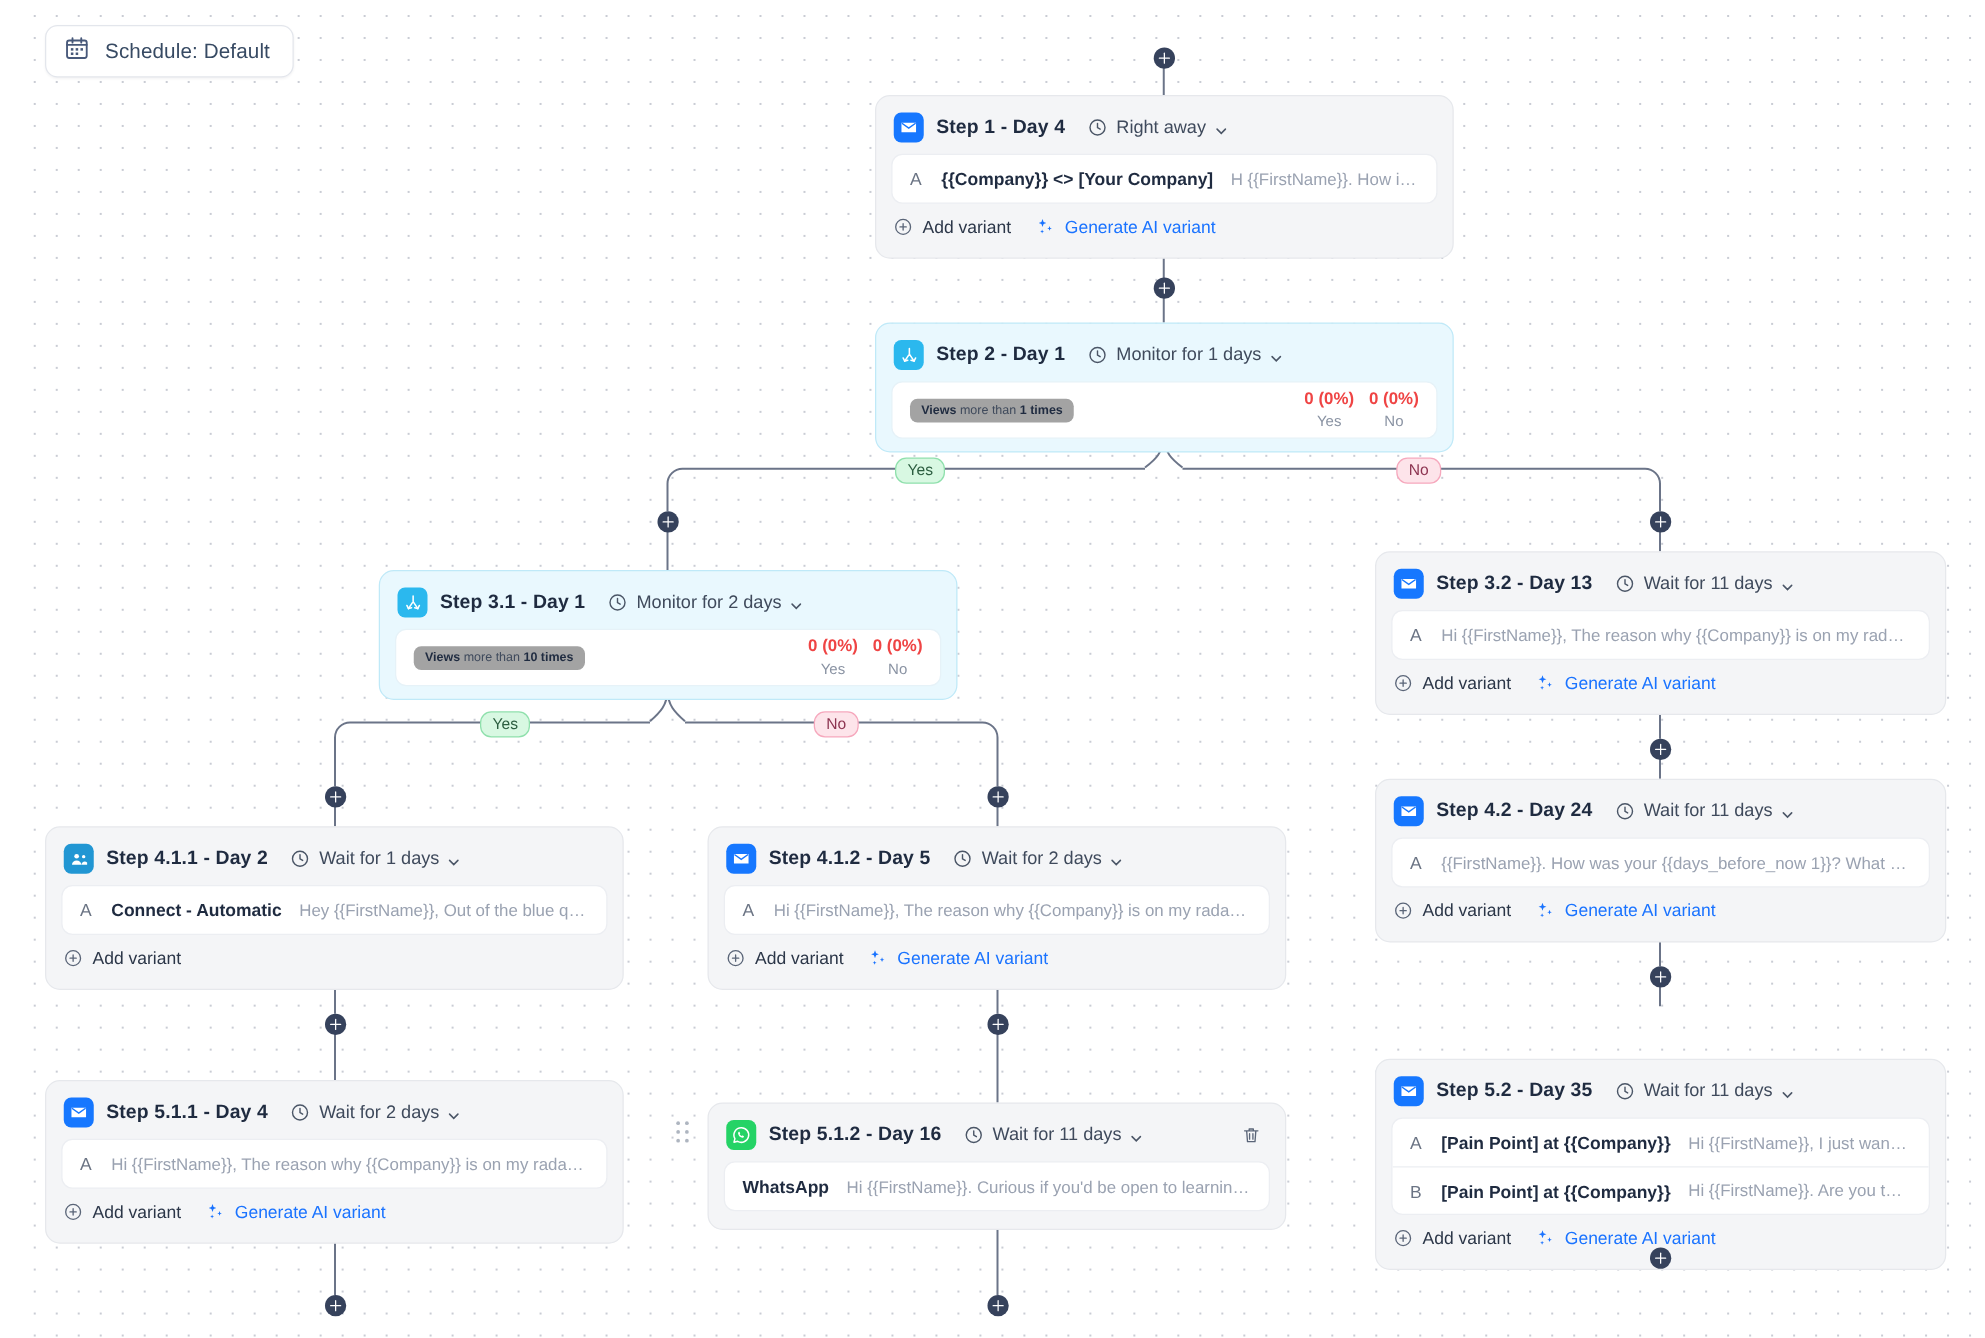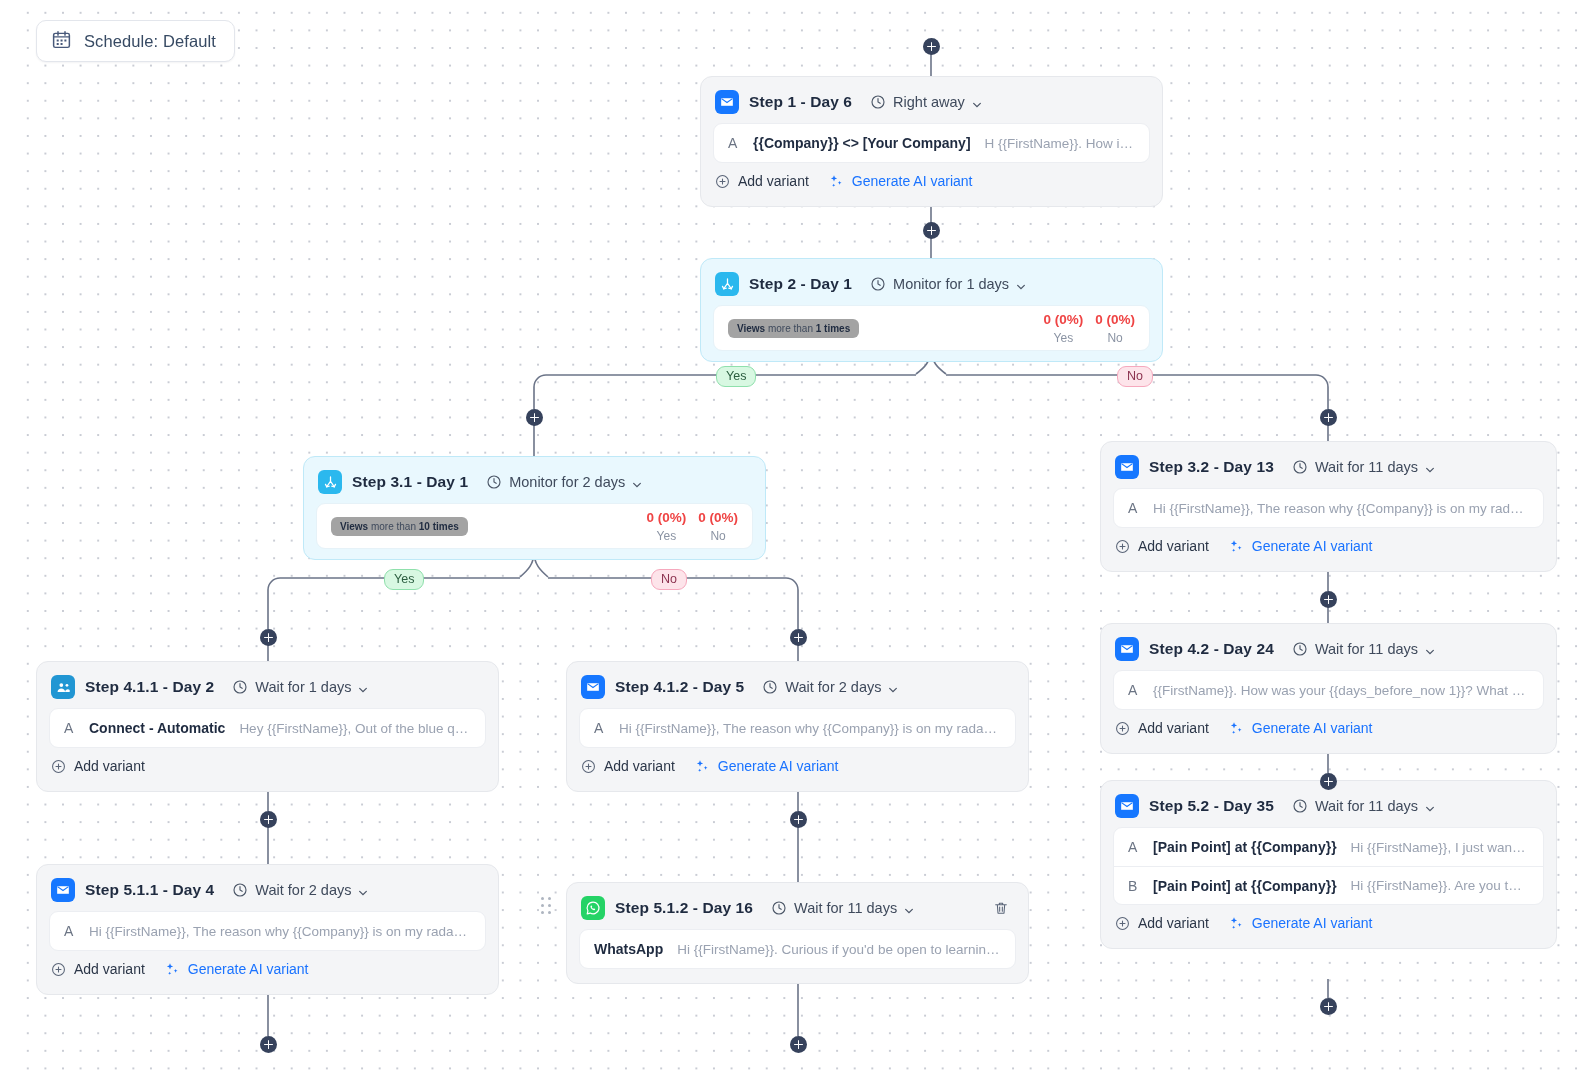--- a/index.html
+++ b/index.html
@@ -228,21 +228,21 @@
   <div class="branch-label branch-no" style="left:635px; top:569px;">No</div>
 
   <div class="node" style="left:684px; top:76px; width:463px;">
     <div class="node-head">
       <span class="ico-sq ico-email">
         <svg width="14" height="14" viewBox="0 0 24 24" fill="#fff">
             <path d="M2 5.5h20v13H2z" fill="#fff"></path>
             <path d="M2.6 6.2l9.4 6.6 9.4-6.6" stroke="#1677ff" stroke-width="2" fill="none"></path>
           </svg>
       </span>
-      <span class="node-title">Step 1 - Day 6</span>
+      <span class="node-title">Step 1 - Day 4</span>
       <span class="timing">
         <svg width="16" height="16" viewBox="0 0 24 24" fill="none" stroke="#4b5667" stroke-width="1.7">
             <circle cx="12" cy="12" r="9"></circle>
             <path d="M12 7v5l3.2 2" stroke-linecap="round"></path>
           </svg>
         <span class="txt">Right away</span>
         <svg class="chev" viewBox="0 0 12 12" fill="none" stroke="#4b5667" stroke-width="1.5">
             <path d="M2 4l4 4 4-4" stroke-linecap="round"></path>
           </svg>
       </span>
@@ -598,21 +598,21 @@
       </span>
     </div>
     <div class="variants">
       <div class="variant-row">
         <span class="v-subject">WhatsApp</span>
         <span class="v-preview plain">Hi {{FirstName}}. Curious if you'd be open to learning how com...</span>
       </div>
     </div>
   </div>
 
-  <div class="node" style="left:1084px; top:780px; width:457px;">
+  <div class="node" style="left:1084px; top:847px; width:457px;">
     <div class="node-head">
       <span class="ico-sq ico-email">
         <svg width="14" height="14" viewBox="0 0 24 24" fill="#fff">
             <path d="M2 5.5h20v13H2z" fill="#fff"></path>
             <path d="M2.6 6.2l9.4 6.6 9.4-6.6" stroke="#1677ff" stroke-width="2" fill="none"></path>
           </svg>
       </span>
       <span class="node-title">Step 5.2 - Day 35</span>
       <span class="timing">
         <svg width="16" height="16" viewBox="0 0 24 24" fill="none" stroke="#4b5667" stroke-width="1.7">

